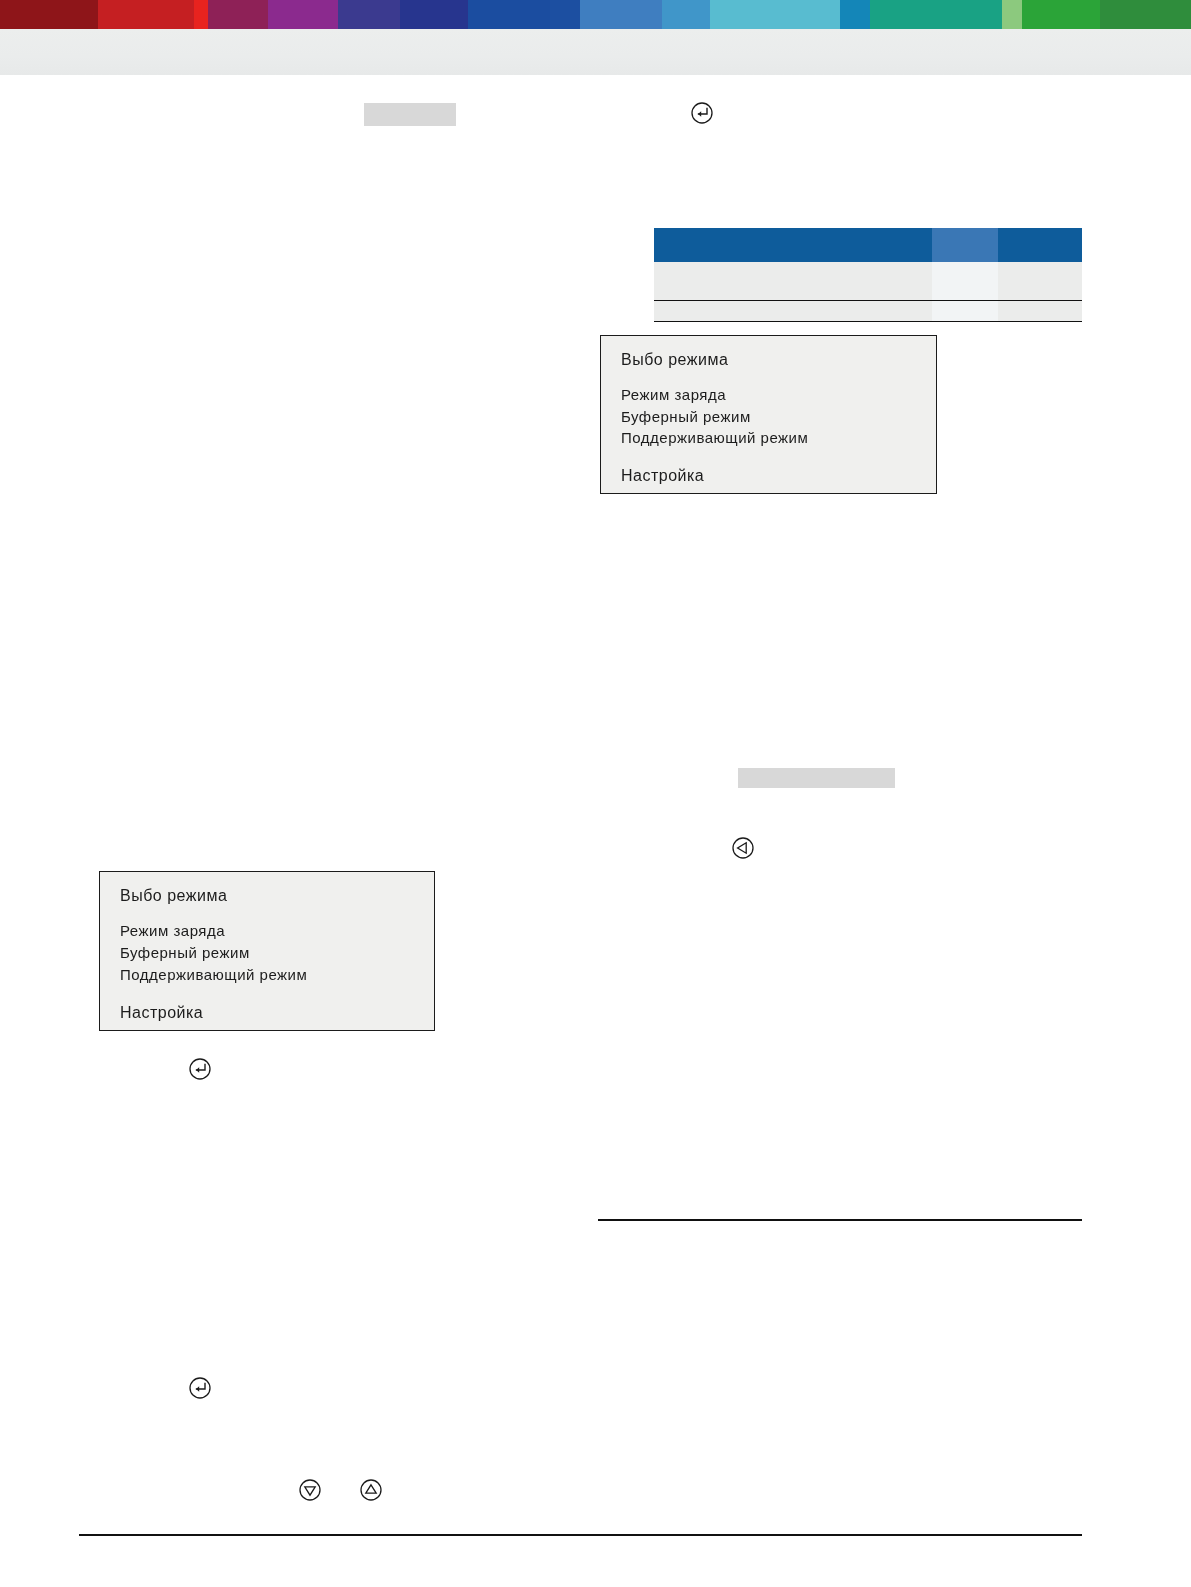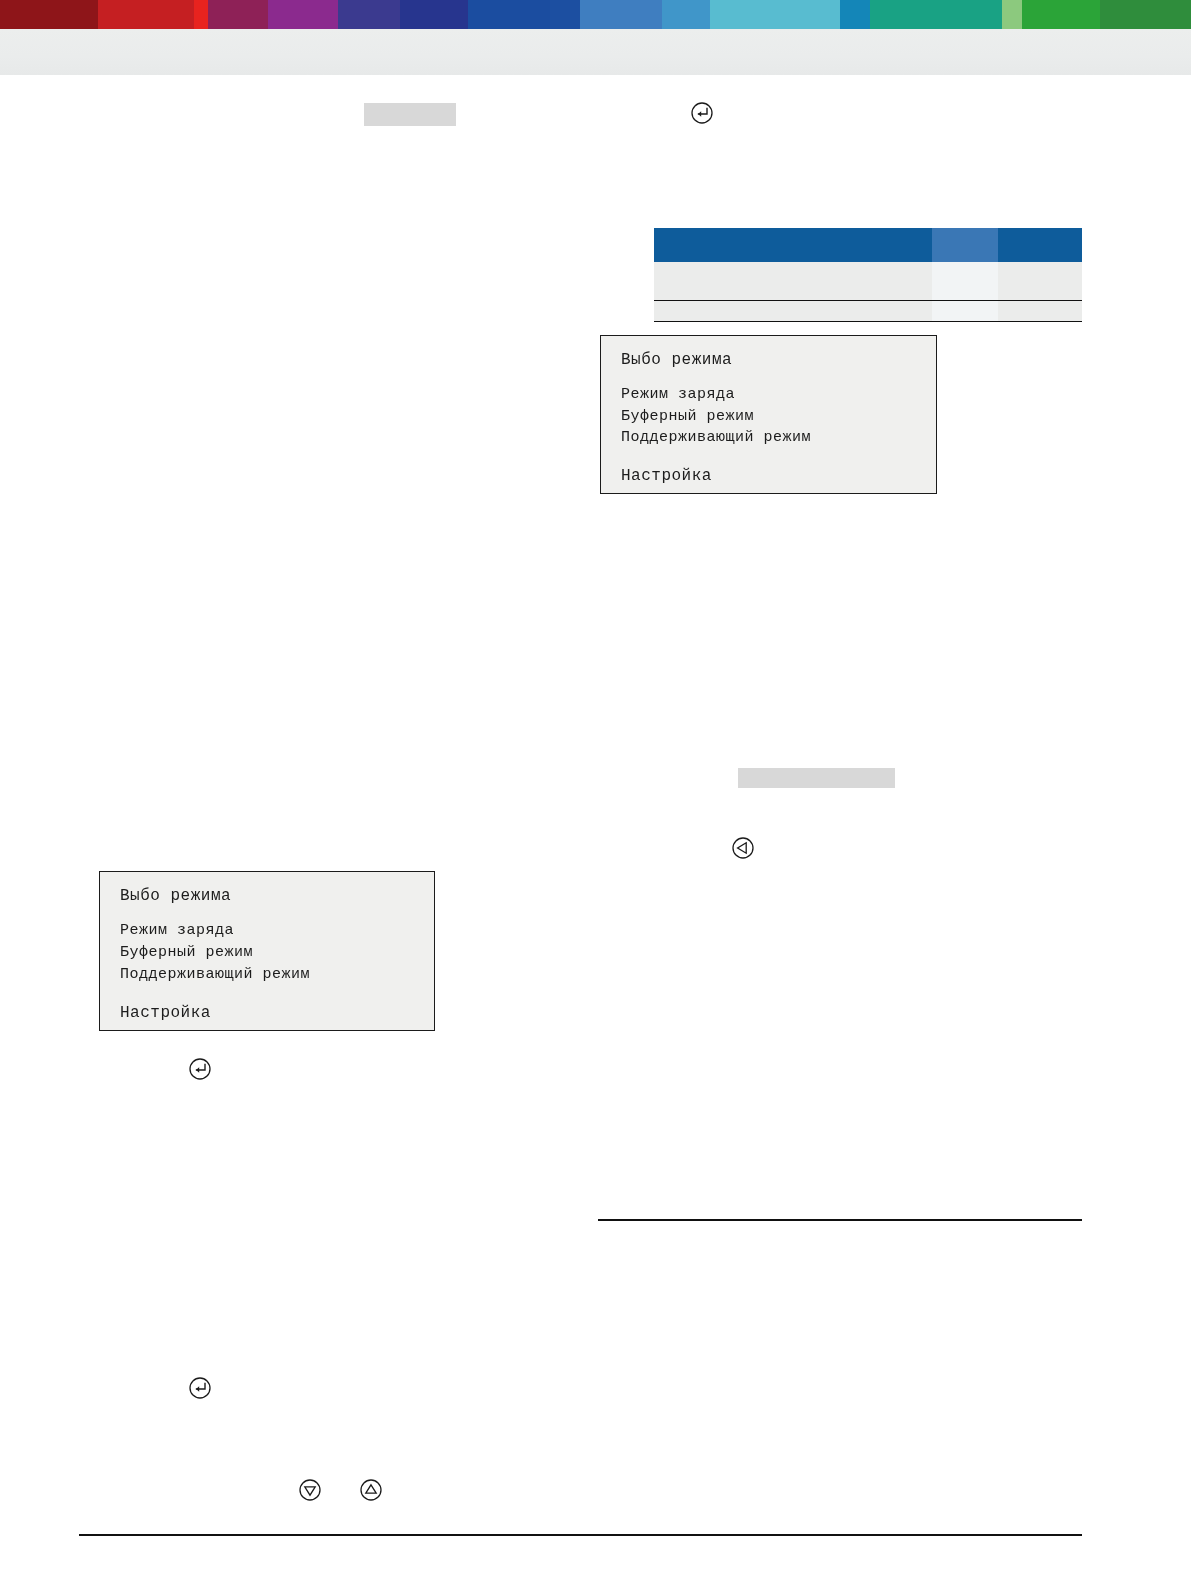--- a/index.html
+++ b/index.html
@@ -84,21 +84,21 @@
 
   #spec-table tbody tr.row-1 td { border-bottom: 1.5px solid #111111; }
   #spec-table tbody tr.row-2 td { border-bottom: 1.5px solid #111111; }
 
   
   .lcd-panel {
     position: absolute;
     background: #f0f0ee;
     border: 1.5px solid #1b1b1b;
     box-sizing: border-box;
-    font-family: Liberation Mono, monospace;
+    font-family: Liberation Sans, sans-serif;
     color: #1c1c1c;
     overflow: hidden;
   }
   .lcd-title {
     letter-spacing: 0.5px;
     white-space: nowrap;
   }
   .lcd-option {
     letter-spacing: 0.5px;
     white-space: nowrap;

